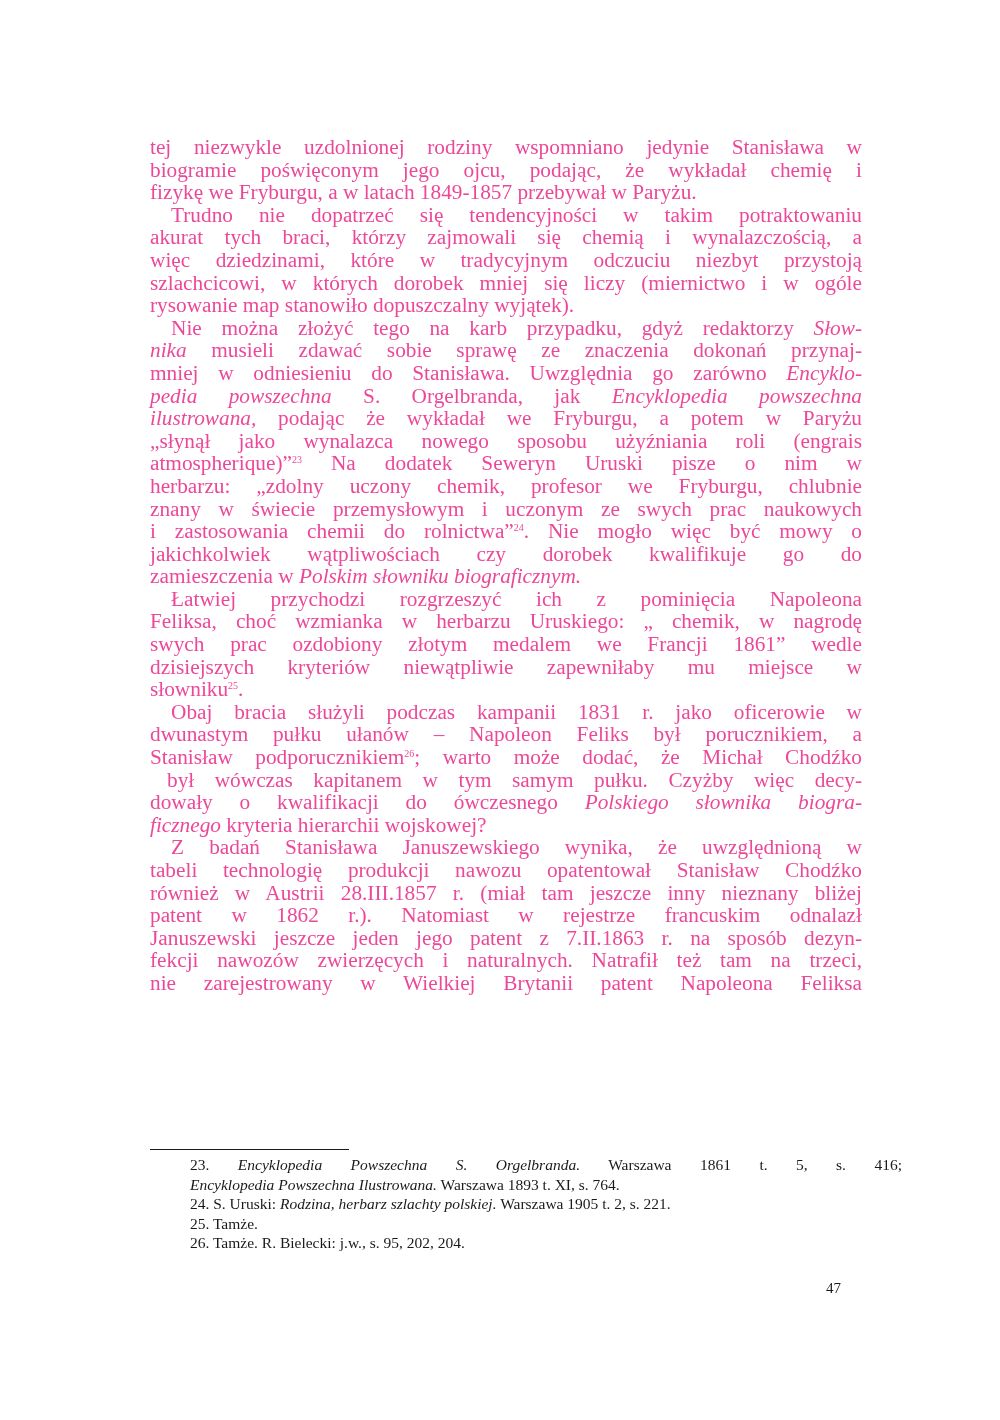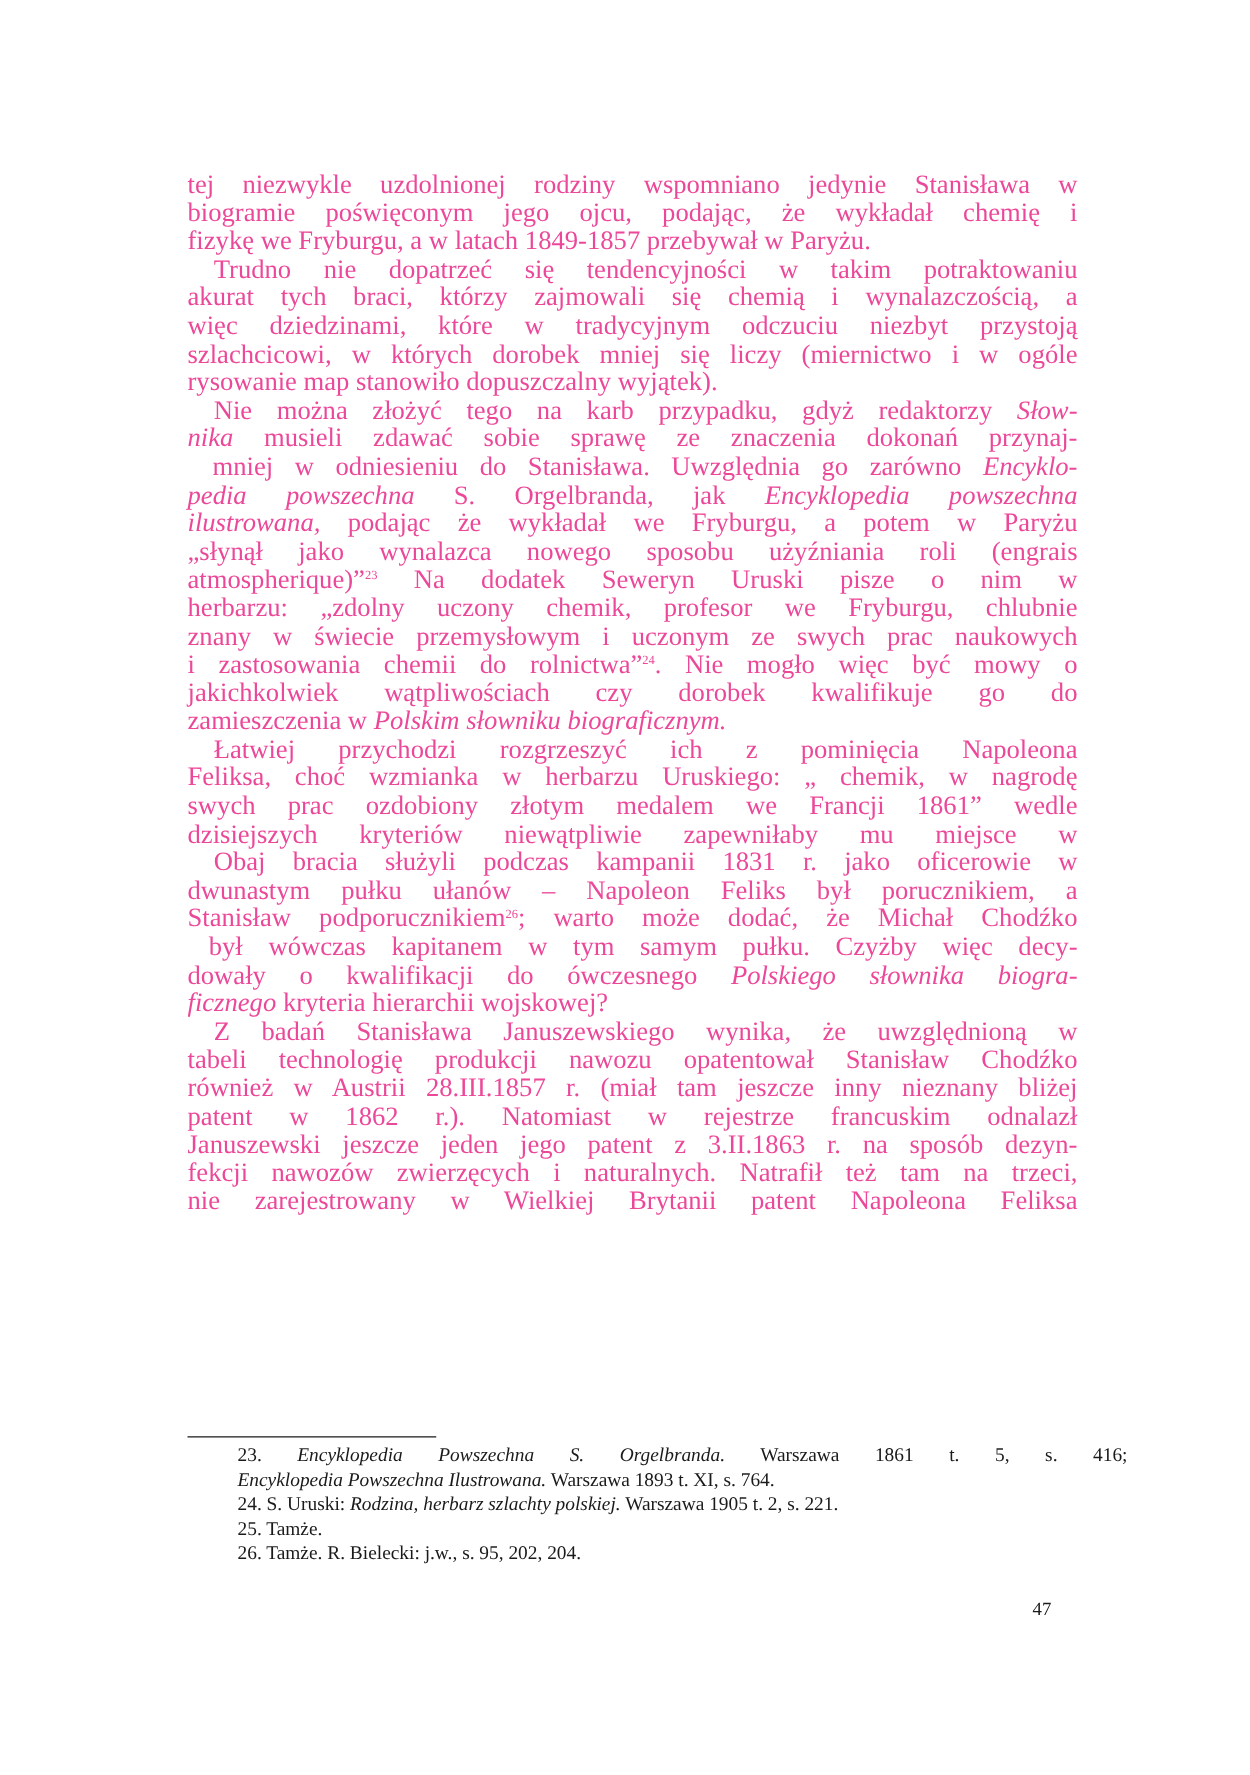--- a/index.html
+++ b/index.html
@@ -27,45 +27,46 @@
     <div class="line" style="white-space: normal; height: 22.6px; overflow: visible;"><span>tej niezwykle uzdolnionej rodziny wspomniano jedynie Stanisława w</span></div>
     <div class="line" style="white-space: normal; height: 22.6px; overflow: visible;"><span>biogramie poświęconym jego ojcu, podając, że wykładał chemię i</span></div>
     <div class="line last" style="white-space: normal; height: 22.6px; overflow: visible;"><span>fizykę we Fryburgu, a w latach 1849-1857 przebywał w Paryżu.</span></div>
     <div class="line indent" style="white-space: normal; height: 22.6px; overflow: visible;"><span>Trudno nie dopatrzeć się tendencyjności w takim potraktowaniu</span></div>
     <div class="line" style="white-space: normal; height: 22.6px; overflow: visible;"><span>akurat tych braci, którzy zajmowali się chemią i wynalazczością, a</span></div>
     <div class="line" style="white-space: normal; height: 22.6px; overflow: visible;"><span>więc dziedzinami, które w tradycyjnym odczuciu niezbyt przystoją</span></div>
     <div class="line" style="white-space: normal; height: 22.6px; overflow: visible;"><span>szlachcicowi, w których dorobek mniej się liczy (miernictwo i w ogóle</span></div>
     <div class="line last" style="white-space: normal; height: 22.6px; overflow: visible;"><span>rysowanie map stanowiło dopuszczalny wyjątek).</span></div>
     <div class="line indent" style="white-space: normal; height: 22.6px; overflow: visible;"><span>Nie można złożyć tego na karb przypadku, gdyż redaktorzy </span><i>Słow-</i></div>
     <div class="line" style="white-space: normal; height: 22.6px; overflow: visible;"><i>nika</i><span> musieli zdawać sobie sprawę ze znaczenia dokonań przynaj-</span></div>
-    <div class="line" style="white-space: normal; height: 22.6px; overflow: visible; margin-left: 20px;"><span>mniej w odniesieniu do Stanisława. Uwzględnia go zarówno </span><i>Encyklo-</i></div>
+    <div class="line" style="white-space: normal; height: 22.6px; overflow: visible;"><span>mniej w odniesieniu do Stanisława. Uwzględnia go zarówno </span><i>Encyklo-</i></div>
     <div class="line" style="white-space: normal; height: 22.6px; overflow: visible;"><i>pedia powszechna</i><span> S. Orgelbranda, jak </span><i>Encyklopedia powszechna</i></div>
     <div class="line" style="white-space: normal; height: 22.6px; overflow: visible;"><i>ilustrowana,</i><span> podając że wykładał we Fryburgu, a potem w Paryżu</span></div>
     <div class="line" style="white-space: normal; height: 22.6px; overflow: visible;"><span>„słynął jako wynalazca nowego sposobu użyźniania roli (engrais</span></div>
     <div class="line" style="white-space: normal; height: 22.6px; overflow: visible;"><span>atmospherique)”</span><sup>23</sup><span> Na dodatek Seweryn Uruski pisze o nim w</span></div>
     <div class="line" style="white-space: normal; height: 22.6px; overflow: visible;"><span>herbarzu: „zdolny uczony chemik, profesor we Fryburgu, chlubnie</span></div>
     <div class="line" style="white-space: normal; height: 22.6px; overflow: visible;"><span>znany w świecie przemysłowym i uczonym ze swych prac naukowych</span></div>
     <div class="line" style="white-space: normal; height: 22.6px; overflow: visible;"><span>i zastosowania chemii do rolnictwa”</span><sup>24</sup><span>. Nie mogło więc być mowy o</span></div>
     <div class="line" style="white-space: normal; height: 22.6px; overflow: visible;"><span>jakichkolwiek wątpliwościach czy dorobek kwalifikuje go do</span></div>
     <div class="line last" style="white-space: normal; height: 22.6px; overflow: visible;"><span>zamieszczenia w </span><i>Polskim słowniku biograficznym.</i></div>
     <div class="line indent" style="white-space: normal; height: 22.6px; overflow: visible;"><span>Łatwiej przychodzi rozgrzeszyć ich z pominięcia Napoleona</span></div>
     <div class="line" style="white-space: normal; height: 22.6px; overflow: visible;"><span>Feliksa, choć wzmianka w herbarzu Uruskiego: „ chemik, w nagrodę</span></div>
     <div class="line" style="white-space: normal; height: 22.6px; overflow: visible;"><span>swych prac ozdobiony złotym medalem we Francji 1861” wedle</span></div>
     <div class="line" style="white-space: normal; height: 22.6px; overflow: visible;"><span>dzisiejszych kryteriów niewątpliwie zapewniłaby mu miejsce w</span></div>
+    <div class="line last" style="white-space: normal; height: 22.6px; overflow: visible;"><span>słowniku</span><sup>25</sup><span>.</span></div>
     <div class="line indent" style="white-space: normal; height: 22.6px; overflow: visible;"><span>Obaj bracia służyli podczas kampanii 1831 r. jako oficerowie w</span></div>
     <div class="line" style="white-space: normal; height: 22.6px; overflow: visible;"><span>dwunastym pułku ułanów – Napoleon Feliks był porucznikiem, a</span></div>
     <div class="line" style="white-space: normal; height: 22.6px; overflow: visible;"><span>Stanisław podporucznikiem</span><sup>26</sup><span>; warto może dodać, że Michał Chodźko</span></div>
     <div class="line" style="white-space: normal; height: 22.6px; overflow: visible; margin-left: 17px;"><span>był wówczas kapitanem w tym samym pułku. Czyżby więc decy-</span></div>
     <div class="line" style="white-space: normal; height: 22.6px; overflow: visible;"><span>dowały o kwalifikacji do ówczesnego </span><i>Polskiego słownika biogra-</i></div>
     <div class="line last" style="white-space: normal; height: 22.6px; overflow: visible;"><i>ficznego</i><span> kryteria hierarchii wojskowej?</span></div>
     <div class="line indent" style="white-space: normal; height: 22.6px; overflow: visible;"><span>Z badań Stanisława Januszewskiego wynika, że uwzględnioną w</span></div>
     <div class="line" style="white-space: normal; height: 22.6px; overflow: visible;"><span>tabeli technologię produkcji nawozu opatentował Stanisław Chodźko</span></div>
     <div class="line" style="white-space: normal; height: 22.6px; overflow: visible;"><span>również w Austrii 28.III.1857 r. (miał tam jeszcze inny nieznany bliżej</span></div>
     <div class="line" style="white-space: normal; height: 22.6px; overflow: visible;"><span>patent w 1862 r.). Natomiast w rejestrze francuskim odnalazł</span></div>
-    <div class="line" style="white-space: normal; height: 22.6px; overflow: visible;"><span>Januszewski jeszcze jeden jego patent z 3.II.1863 r. na sposób dezyn-</span></div>
+    <div class="line" style="white-space: normal; height: 22.6px; overflow: visible;"><span>Januszewski jeszcze jeden jego patent z 7.II.1863 r. na sposób dezyn-</span></div>
     <div class="line" style="white-space: normal; height: 22.6px; overflow: visible;"><span>fekcji nawozów zwierzęcych i naturalnych. Natrafił też tam na trzeci,</span></div>
     <div class="line" style="white-space: normal; height: 22.6px; overflow: visible;"><span>nie zarejestrowany w Wielkiej Brytanii patent Napoleona Feliksa</span></div>
   </div>
 <div class="rule"></div>
 <div class="notes" id="notes">
     <div class="note-line just" style="white-space: normal;"><span>23. </span><i>Encyklopedia Powszechna S. Orgelbranda.</i><span> Warszawa 1861 t. 5, s. 416;</span></div>
     <div class="note-line"><i>Encyklopedia Powszechna Ilustrowana.</i><span> Warszawa 1893 t. XI, s. 764.</span></div>
     <div class="note-line"><span>24. S. Uruski: </span><i>Rodzina, herbarz szlachty polskiej.</i><span>  Warszawa 1905 t. 2, s. 221.</span></div>
     <div class="note-line"><span>25. Tamże.</span></div>
     <div class="note-line"><span>26. Tamże. R. Bielecki: j.w., s. 95, 202, 204.</span></div>

